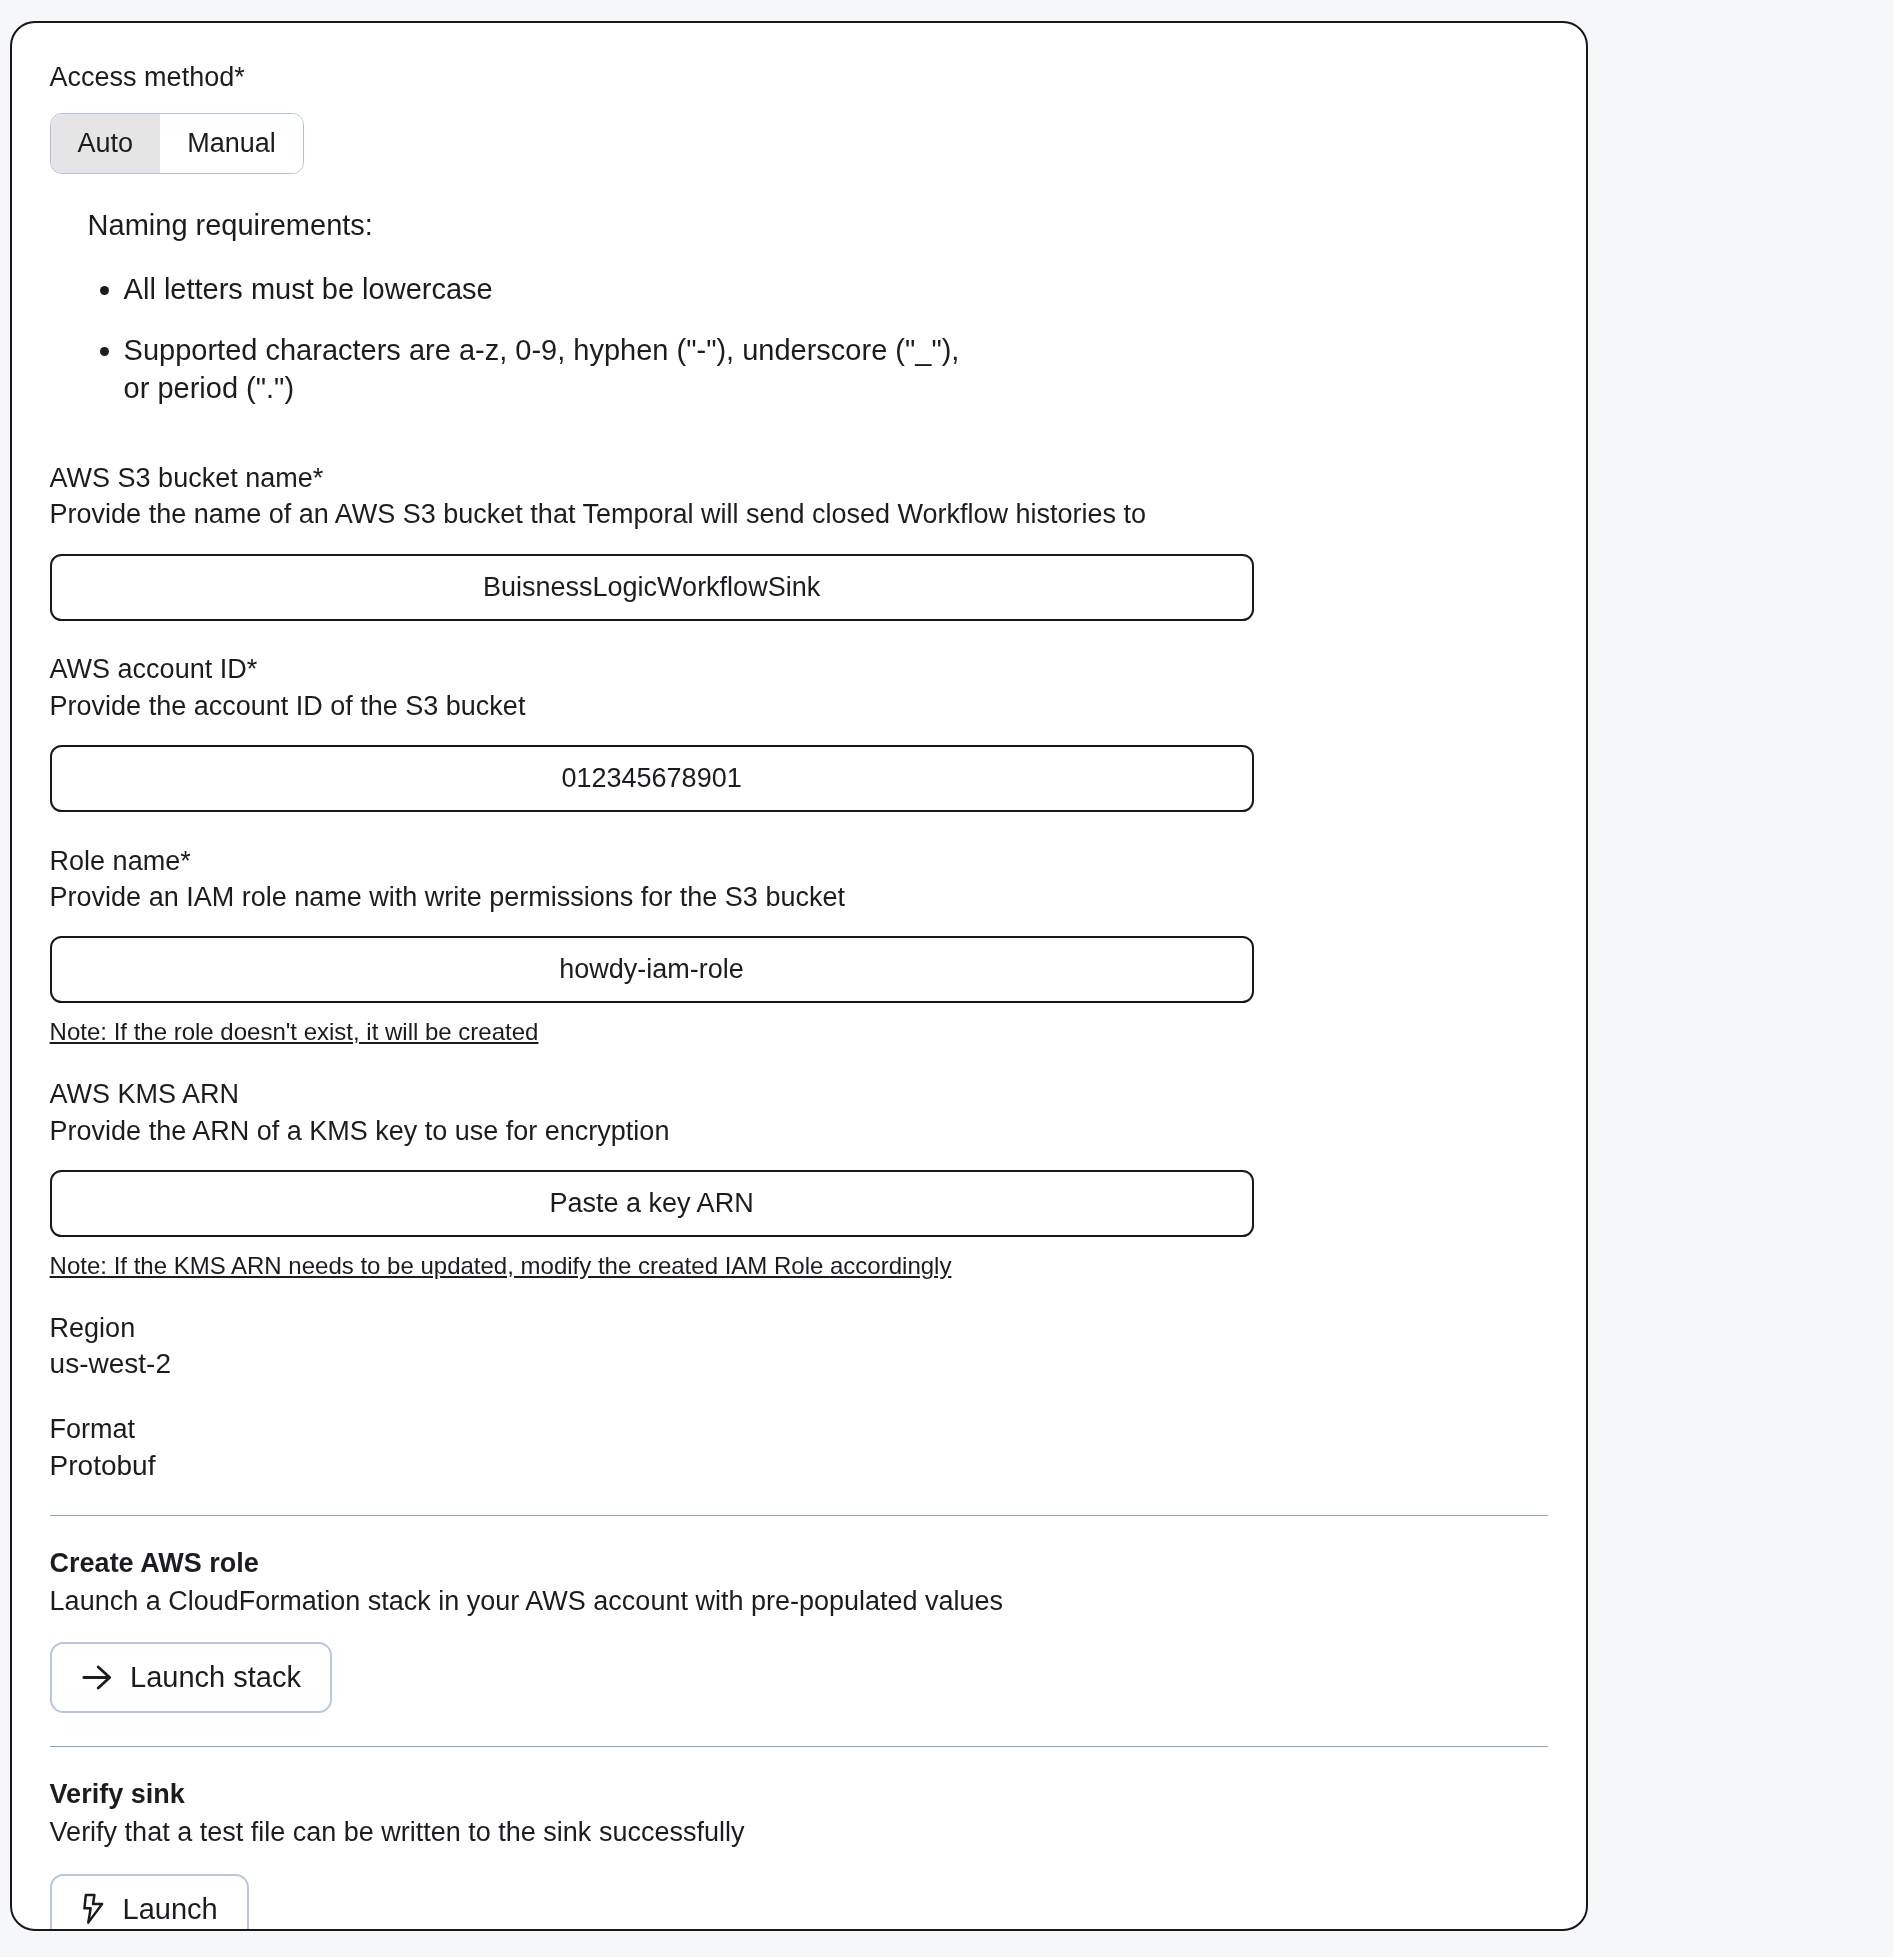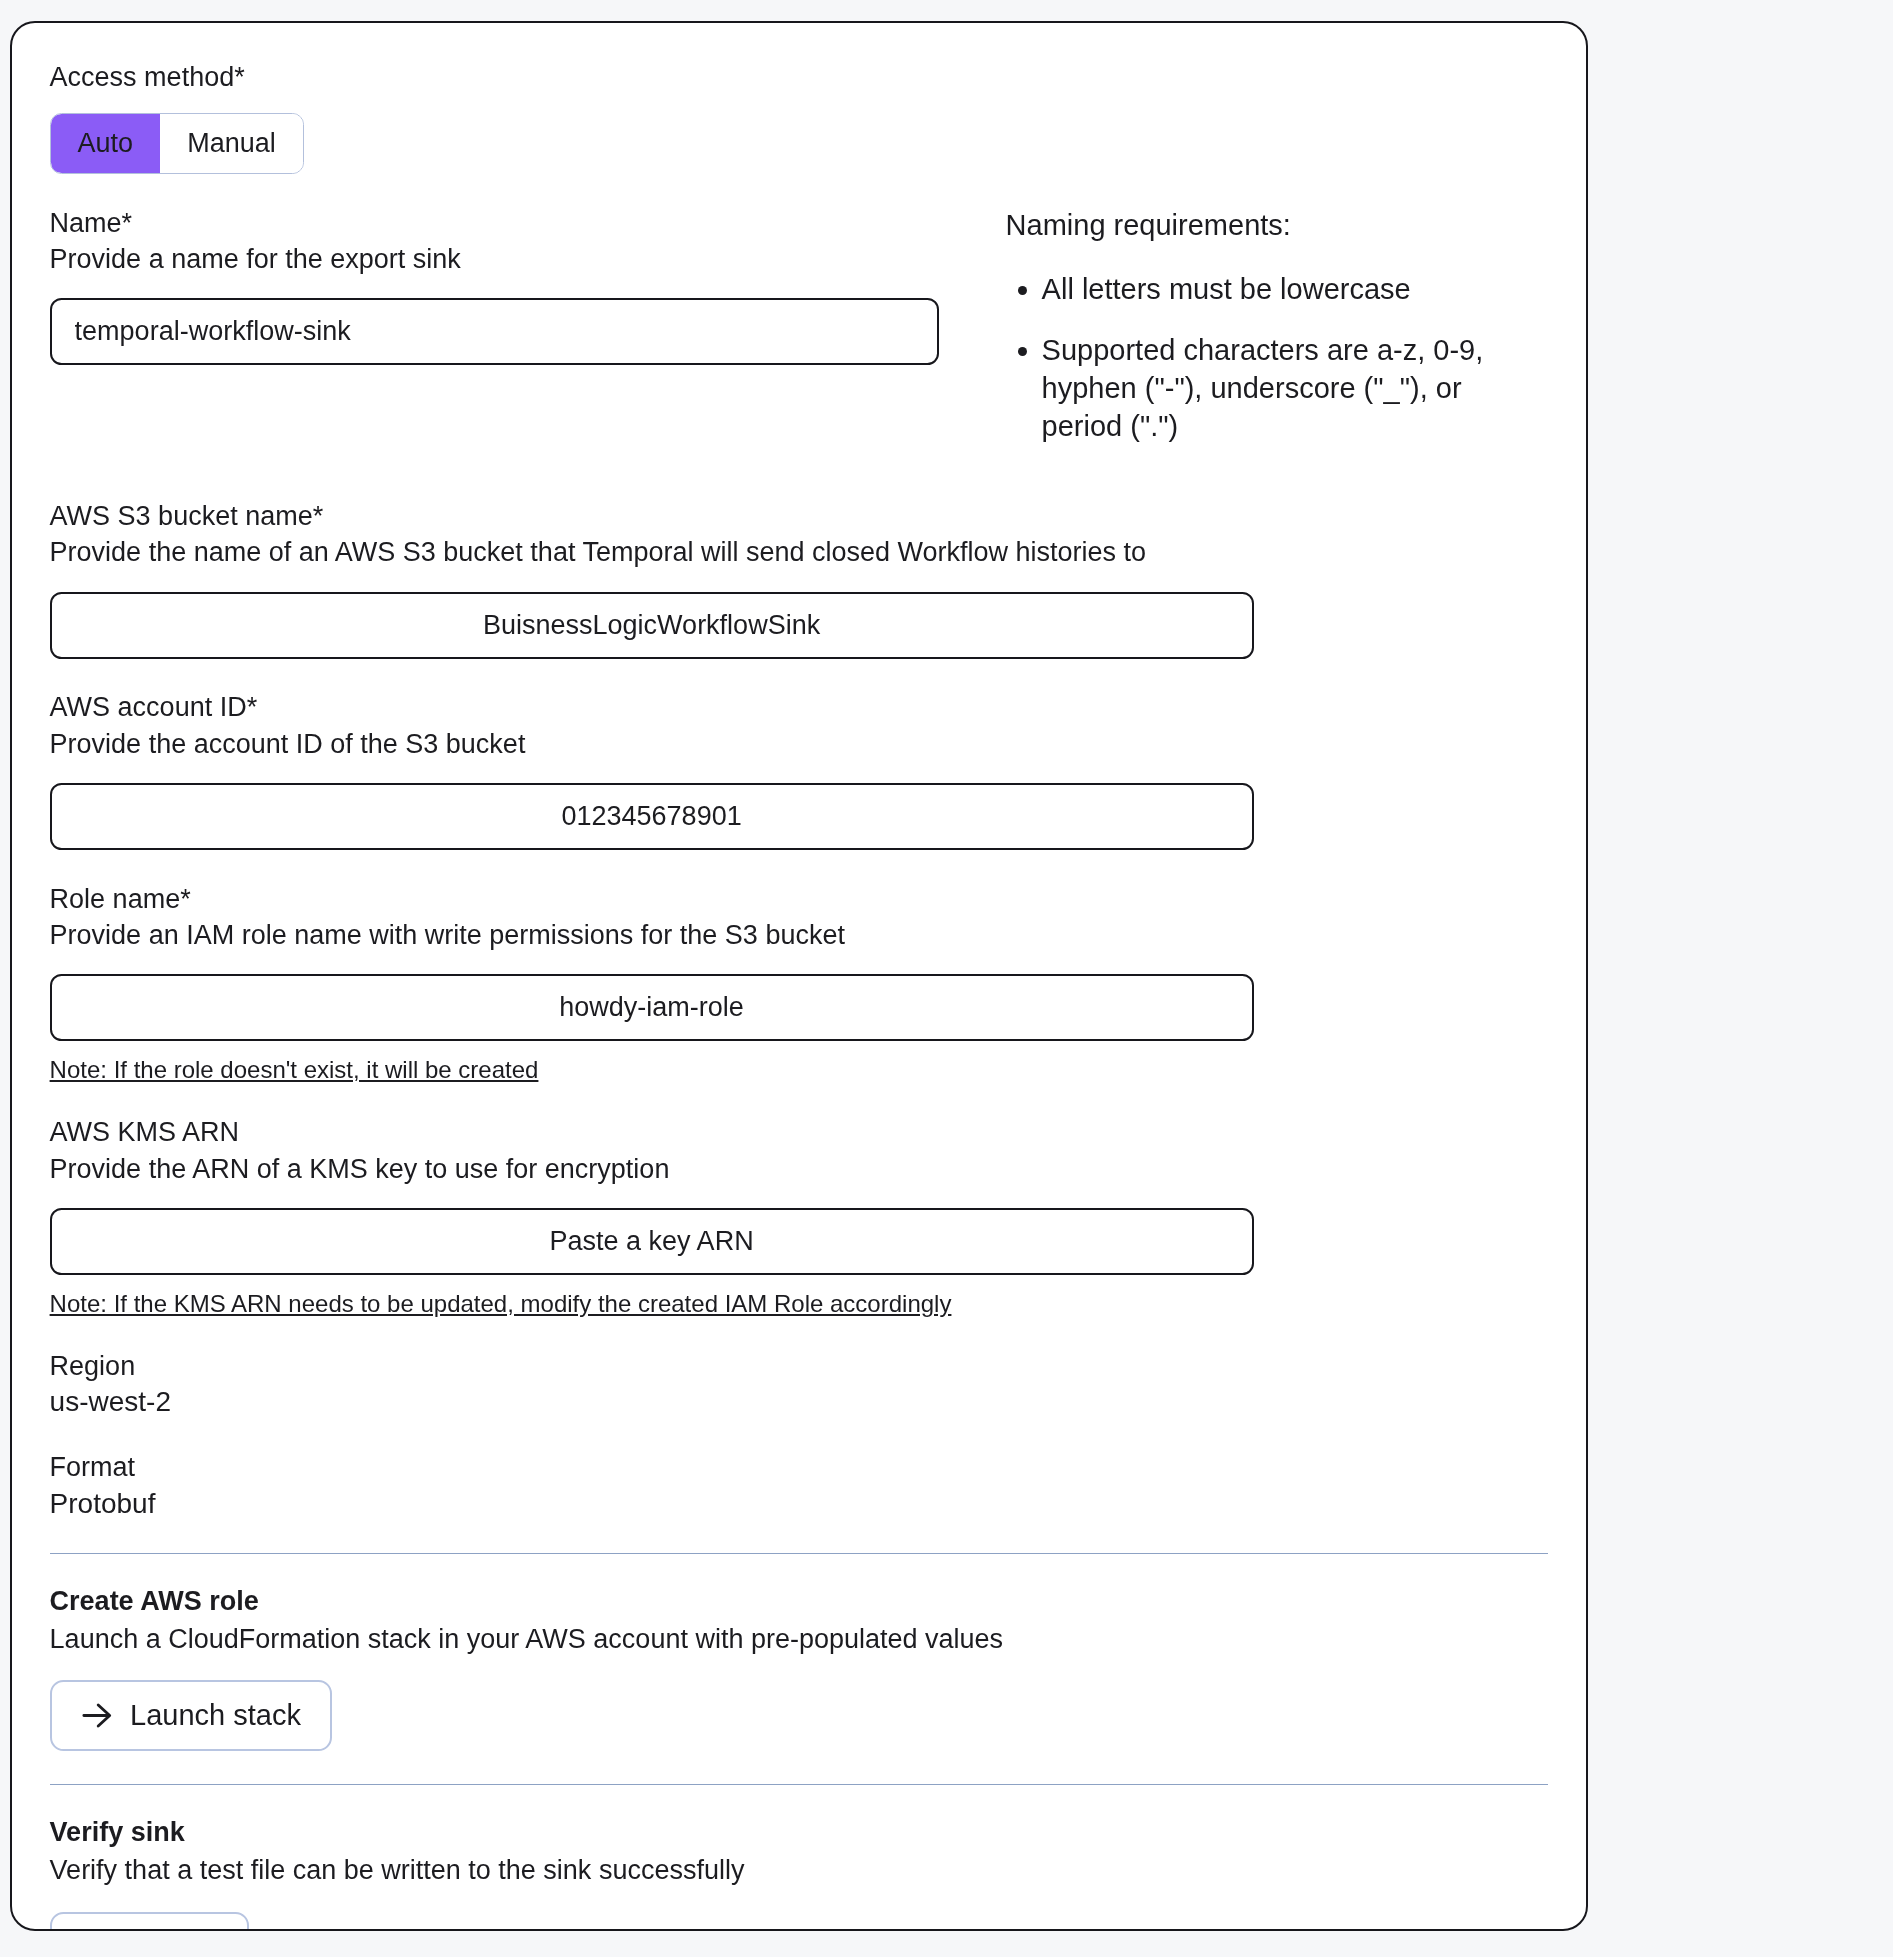--- a/index.html
+++ b/index.html
@@ -36,21 +36,21 @@
   }
   .toggle .seg {
     font-size: 27px;
     padding: 14.3px 27px;
     background: #ffffff;
     border: 0;
     font-family: "Liberation Sans", sans-serif;
     color: #1c1c20;
     cursor: pointer;
   }
-  .toggle .seg.selected { background: #8b5cf6; border-radius: 9.6px 0 0 9.6px; }
+  .toggle .seg.selected { background: #e5e5e5; border-radius: 9.6px 0 0 9.6px; }
 
   .text-input {
     display: block;
     margin-top: 23px;
     height: 67px;
     border: 2.9px solid #17171c;
     border-radius: 11.5px;
     padding: 0 23px;
     font-size: 27px;
     font-family: "Liberation Sans", sans-serif;
@@ -103,25 +103,20 @@
 
   
   <div class="field-label">Access method*</div>
   <div class="toggle">
     <button class="seg selected">Auto</button>
     <button class="seg">Manual</button>
   </div>
 
   
   <div class="two-col">
-    <div class="col-left">
-      <div class="field-label">Name*</div>
-      <div class="field-desc">Provide a name for the export sink</div>
-      <input class="text-input narrow" type="text" value="temporal-workflow-sink" style="">
-    </div>
     <div class="col-right">
       <div class="req-title">Naming requirements:</div>
       <ul class="req-list">
         <li>All letters must be lowercase</li>
         <li>Supported characters are a-z, 0-9, hyphen ("-"), underscore ("_"), or period (".")</li>
       </ul>
     </div>
   </div>
 
   

